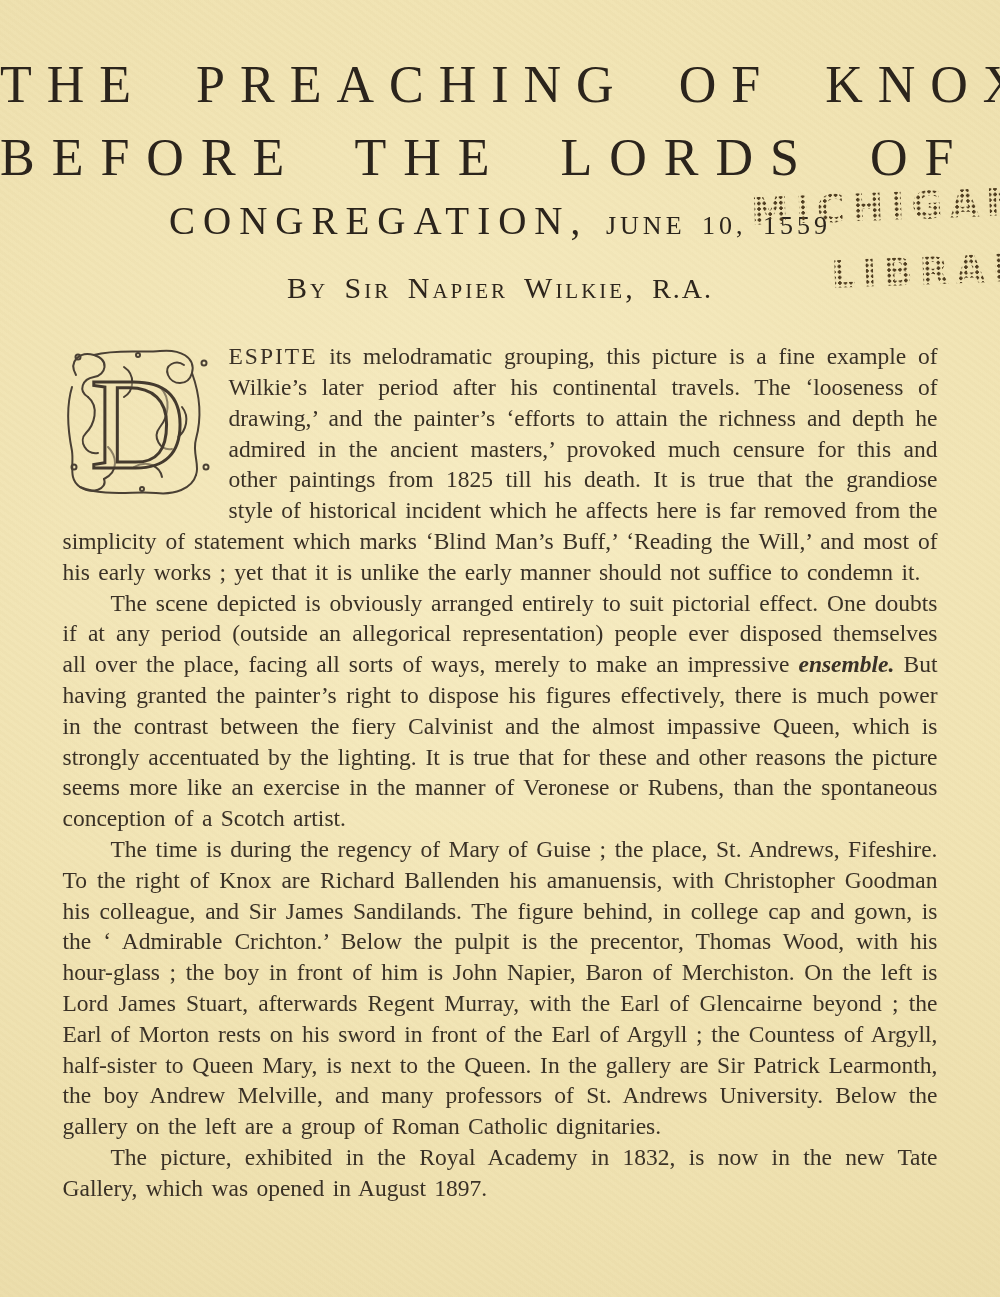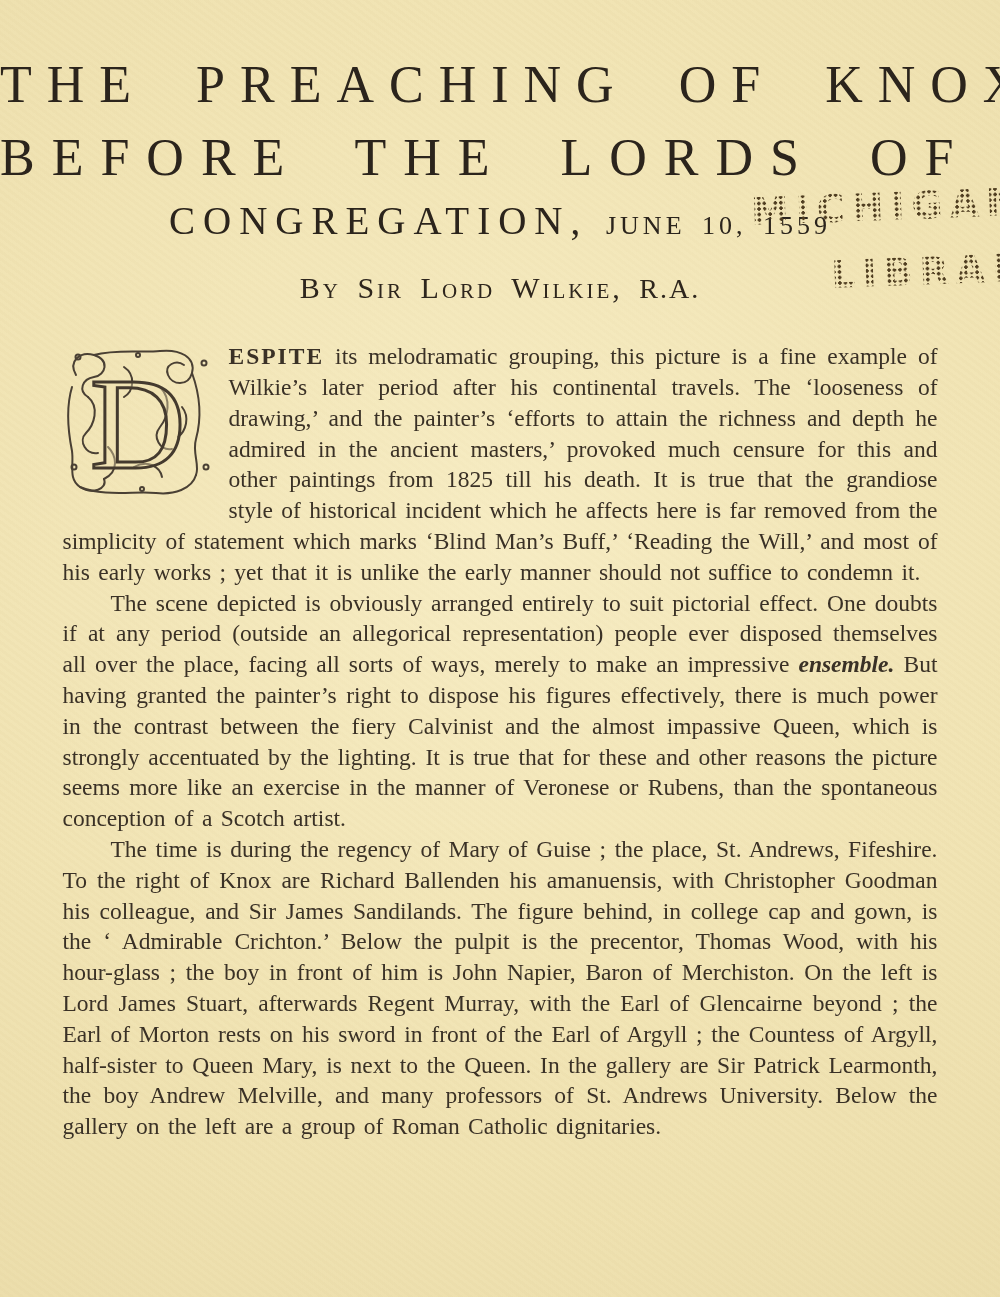--- a/index.html
+++ b/index.html
@@ -92,42 +92,42 @@
     margin: 36px auto 0 auto;
     width: 875px;
     font-size: 23.5px;
     line-height: 30.8px;
     text-align: justify;
     color: #3a3126;
     word-spacing: 2.5px;
   }
   .body-text p { margin: 0; }
   .body-text p.indent { text-indent: 48px; }
-  .lead-caps { letter-spacing: 2px; font-weight: bold; }
+  .lead-caps { letter-spacing: 2px; }
   .em { font-style: italic; font-weight: bold; }
 
   .dropcap-box {
     float: left;
     width: 152px;
     height: 150px;
     margin: 6px 14px 14px 0;
   }
 </style>
 </head>
 <body>
 
 <div class="page">
 
   <div class="title-block">
     <div class="title-line1">THE PREACHING OF KNOX</div>
     <div class="title-line2">BEFORE THE LORDS OF THE</div>
     <div class="title-line3"><span>CONGREGATION,</span>
       <span class="date-part">JUNE 10, 1559</span>
     </div>
-    <div class="byline"><span>By Sir Lord Wilkie,</span>
+    <div class="byline"><span>By Sir Napier Wilkie,</span>
       <span class="byline-suffix">R.A.</span>
     </div>
   </div>
 
   <div class="stamp">
     <div class="stamp-line stamp-line1">MICHIGAN ST</div>
     <div class="stamp-line stamp-line2">LIBRARY</div>
   </div>
 
   <div class="body-text">
@@ -157,16 +157,17 @@
           <text x="26" y="121" font-family="Liberation Serif, serif" font-size="132" fill="rgba(240,226,176,0.4)" stroke="#443a2e" stroke-width="3">D</text>
         </svg>
       </span><span class="lead-caps">ESPITE</span><span> its melodramatic grouping, this picture is a fine example of Wilkie’s later period after his continental travels.  The ‘looseness of drawing,’ and the painter’s ‘efforts to attain the richness and depth he admired in the ancient masters,’ provoked much censure for this and other paintings from 1825 till his death.  It is true that the grandiose style of historical incident which he affects here is far removed from the simplicity of statement which marks ‘Blind Man’s Buff,’ ‘Reading the Will,’ and most of his early works ; yet that it is unlike the early manner should not suffice to condemn it.</span>
     </p>
 
     <p class="indent"><span>The scene depicted is obviously arranged entirely to suit pictorial effect.  One doubts if at any period (outside an allegorical representation) people ever disposed themselves all over the place, facing all sorts of ways, merely to make an impressive </span><span class="em">ensemble.</span><span>  But having granted the painter’s right to dispose his figures effectively, there is much power in the contrast between the fiery Calvinist and the almost impassive Queen, which is strongly accentuated by the lighting.  It is true that for these and other reasons the picture seems more like an exercise in the manner of Veronese or Rubens, than the spontaneous conception of a Scotch artist.</span>
     </p>
 
     <p class="indent">The time is during the regency of Mary of Guise ; the place, St. Andrews, Fifeshire.  To the right of Knox are Richard Ballenden his amanuensis, with Christopher Goodman his colleague, and Sir James Sandilands.  The figure behind, in college cap and gown, is the ‘ Admirable Crichton.’  Below the pulpit is the precentor, Thomas Wood, with his hour-glass ; the boy in front of him is John Napier, Baron of Merchiston.  On the left is Lord James Stuart, afterwards Regent Murray, with the Earl of Glencairne beyond ; the Earl of Morton rests on his sword in front of the Earl of Argyll ; the Countess of Argyll, half-sister to Queen Mary, is next to the Queen.  In the gallery are Sir Patrick Learmonth, the boy Andrew Melville, and many professors of St. Andrews University.  Below the gallery on the left are a group of Roman Catholic dignitaries.</p>
 
+    <p class="indent">The picture, exhibited in the Royal Academy in 1832, is now in the new Tate Gallery, which was opened in August 1897.</p>
 
   </div>
 
 </div>
 
 </body></html>

